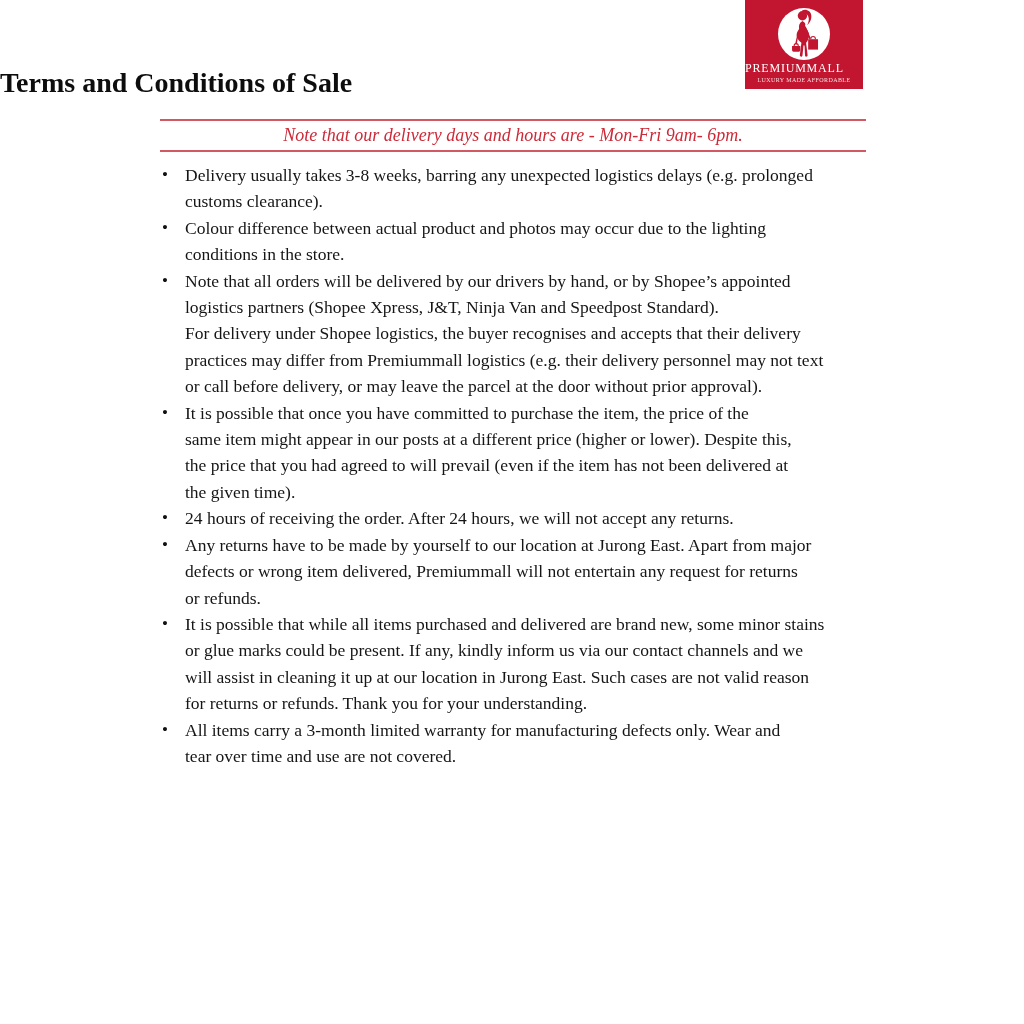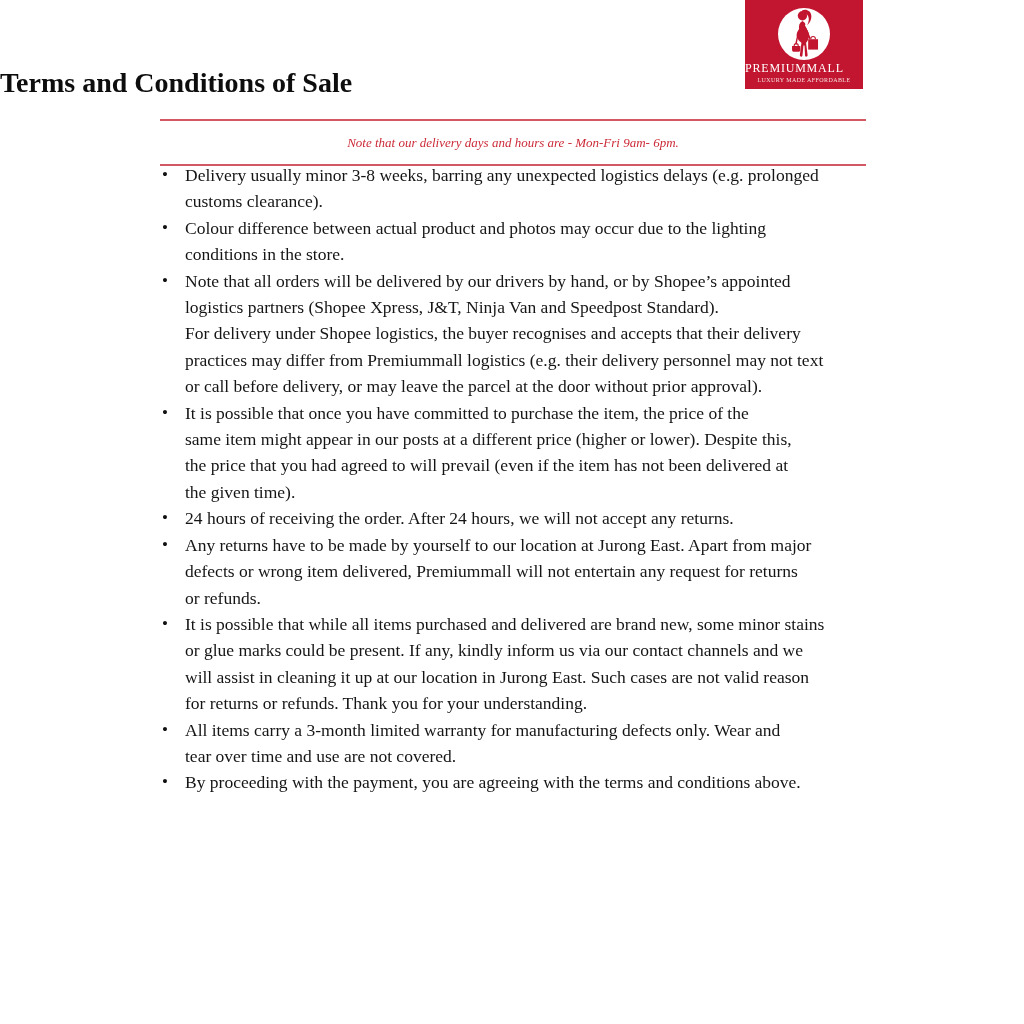--- a/index.html
+++ b/index.html
@@ -23,21 +23,21 @@
   .logo-tagline{position:absolute;left:0;top:77px;width:118px;text-align:center;color:rgba(255,255,255,0.85);
     font-size:6px;letter-spacing:0.4px;white-space:nowrap;}
 
   
   .title{position:absolute;top:67px;left:0;width:1024px;margin:0;text-align:left;
     font-size:28px;font-weight:700;color:#0d0d0d;}
 
   
   .notice{position:absolute;top:119px;left:160px;width:706px;
     border-top:2px solid var(--rule-red);border-bottom:2px solid var(--rule-red);
-    text-align:center;color:var(--notice-red);font-style:italic;font-size:13px;line-height:27px;padding:8px 0;}
+    text-align:center;color:var(--notice-red);font-style:italic;font-size:18px;line-height:27px;padding:1px 0;}
 
   
   .terms{position:absolute;top:162px;left:160px;width:724px;margin:0;padding:0;list-style:none;}
   .terms li{position:relative;padding-left:25px;font-size:17.5px;line-height:26.4px;
     white-space:pre-line;color:var(--text-color);}
   .terms li::before{content:"\2022";position:absolute;left:2px;top:0;font-size:17px;color:#111;}
   .terms .b{font-weight:400;}
 </style>
 </head>
 <body>
@@ -75,21 +75,21 @@
     <div class="logo-tagline">LUXURY MADE AFFORDABLE</div>
   </div>
 
   <h1 class="title">Terms and Conditions of Sale</h1>
 
   <div class="notice">
     <span>Note that our delivery days and hours are - Mon-Fri 9am- 6pm.</span>
   </div>
 
   <ul class="terms">
-      <li><span>Delivery usually minor </span><span class="b">3-8 weeks</span><span>, barring any unexpected logistics delays (e.g. prolonged
+      <li><span>Delivery usually takes </span><span class="b">3-8 weeks</span><span>, barring any unexpected logistics delays (e.g. prolonged
 customs clearance).</span></li>
       <li><span>Colour difference between actual product and photos may occur due to the lighting
 conditions in the store.</span></li>
       <li><span>Note that all orders will be delivered by our drivers by hand, or by Shopee’s appointed
 logistics partners (Shopee Xpress, J&amp;T, Ninja Van and Speedpost Standard).
 For delivery under Shopee logistics, the buyer recognises and accepts that their delivery
 practices may differ from Premiummall logistics (e.g. their delivery personnel may not text
 or call before delivery, or may leave the parcel at the door without prior approval).</span></li>
       <li><span>It is possible that once you have committed to purchase the item, the price of the
 same item might appear in our posts at a different price (higher or lower). Despite this,
@@ -98,16 +98,15 @@
       <li><span class="b">24 hours</span><span> of receiving the order. After 24 hours, we will not accept any returns.</span></li>
       <li><span>Any returns have to be made by yourself to our location at Jurong East. Apart from major
 defects or wrong item delivered, Premiummall will not entertain any request for returns
 or refunds.</span></li>
       <li><span>It is possible that while all items purchased and delivered are brand new, some minor stains
 or glue marks could be present. If any, kindly inform us via our contact channels and we
 will assist in cleaning it up at our location in Jurong East. Such cases are not valid reason
 for returns or refunds. Thank you for your understanding.</span></li>
       <li><span>All items carry a </span><span class="b">3-month</span><span> limited warranty for manufacturing defects only. Wear and
 tear over time and use are not covered.</span></li>
-      <li><span>By proceeding with the payment, you are agreeing with the terms and conditions above.</span></li>
     </ul>
 
 </div>
 
 </body></html>

